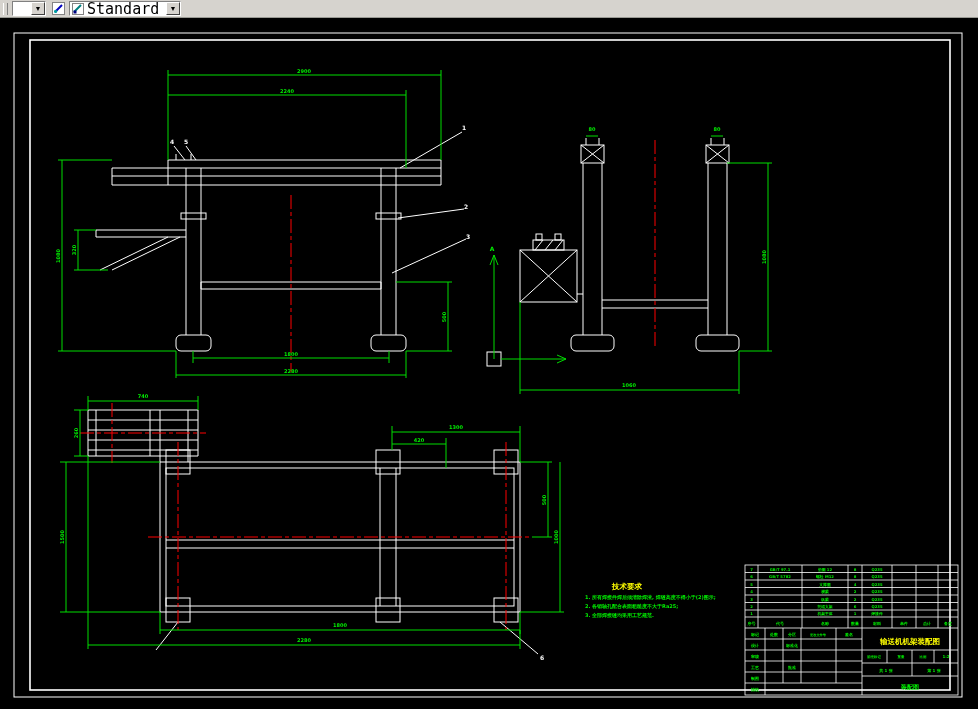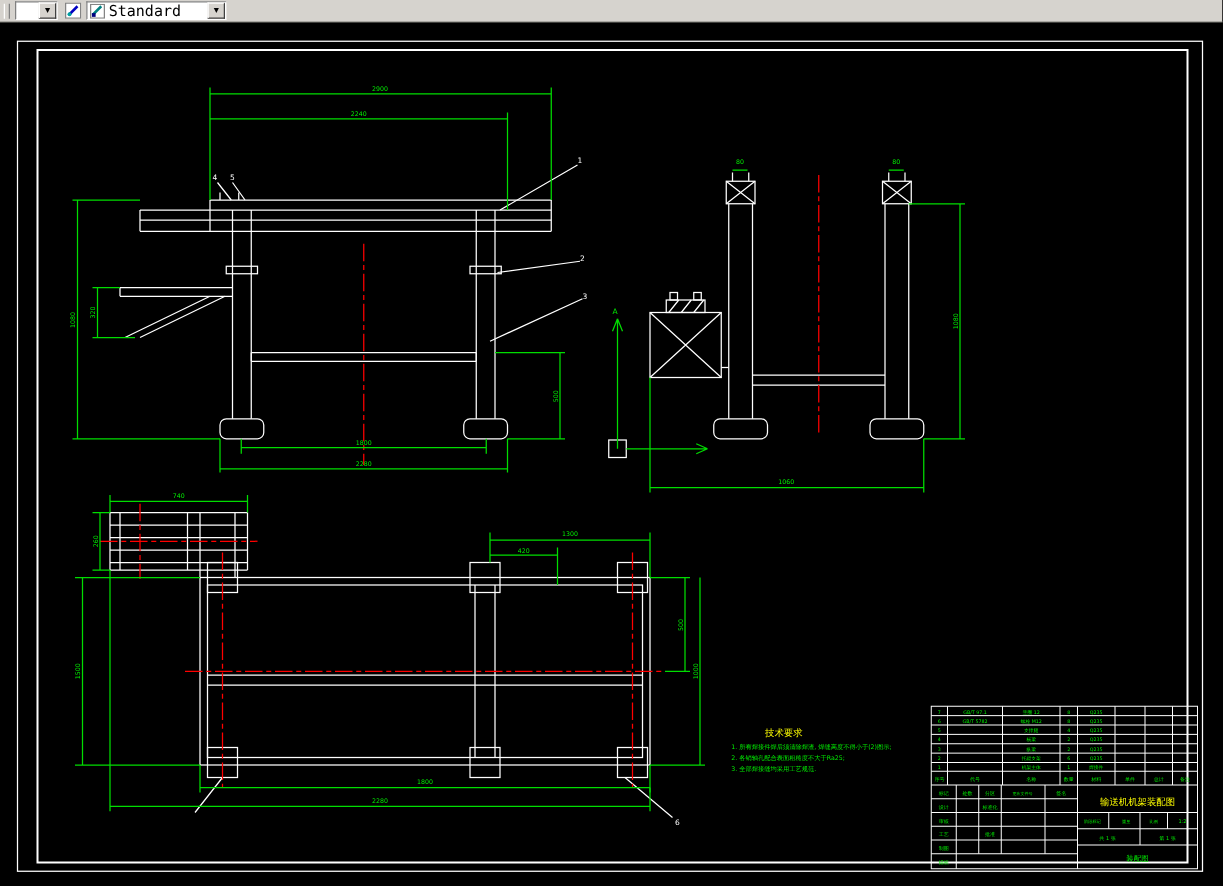--- a/index.html
+++ b/index.html
@@ -20,25 +20,25 @@
   }
   .combo{display:flex;height:15px;box-sizing:border-box;background:#fff;
     border:1px solid;border-color:#808080 #fff #fff #808080;align-items:center;}
   .combo-small{width:34px;margin-right:4px;}
   .combo-standard{width:112px;padding-left:2px;gap:3px;}
   .combo-arrow{
     width:14px;height:13px;margin-left:auto;flex:0 0 14px;
     background:#d6d3ce;border:1px solid;border-color:#fff #404040 #404040 #fff;
     font-size:7px;line-height:11px;text-align:center;color:#000;box-sizing:border-box;
   }
-  .combo-text{font-family:"DejaVu Sans Mono","Liberation Mono",monospace;font-size:12px;color:#000;white-space:nowrap;}
+  .combo-text{font-family:"DejaVu Sans Mono","Liberation Mono",monospace;font-size:15px;color:#000;white-space:nowrap;}
   .combo-icon{display:inline-flex;width:12px;height:12px;flex:0 0 12px;}
   .tb-icon{width:16px;height:14px;margin-right:3px;display:flex;align-items:center;justify-content:center;}
   
-  .canvas{flex:1 1 auto;position:relative;background:#000;}
+  .canvas{flex:1 1 auto;position:relative;background:#000;font-weight:bold;}
   .canvas svg{position:absolute;left:0;top:0;}
   svg text{font-family:"DejaVu Sans",sans-serif;}
 </style>
 </head>
 <body>
 
 <div class="window">
 
   <div class="toolbar">
     <div class="grip"></div>

